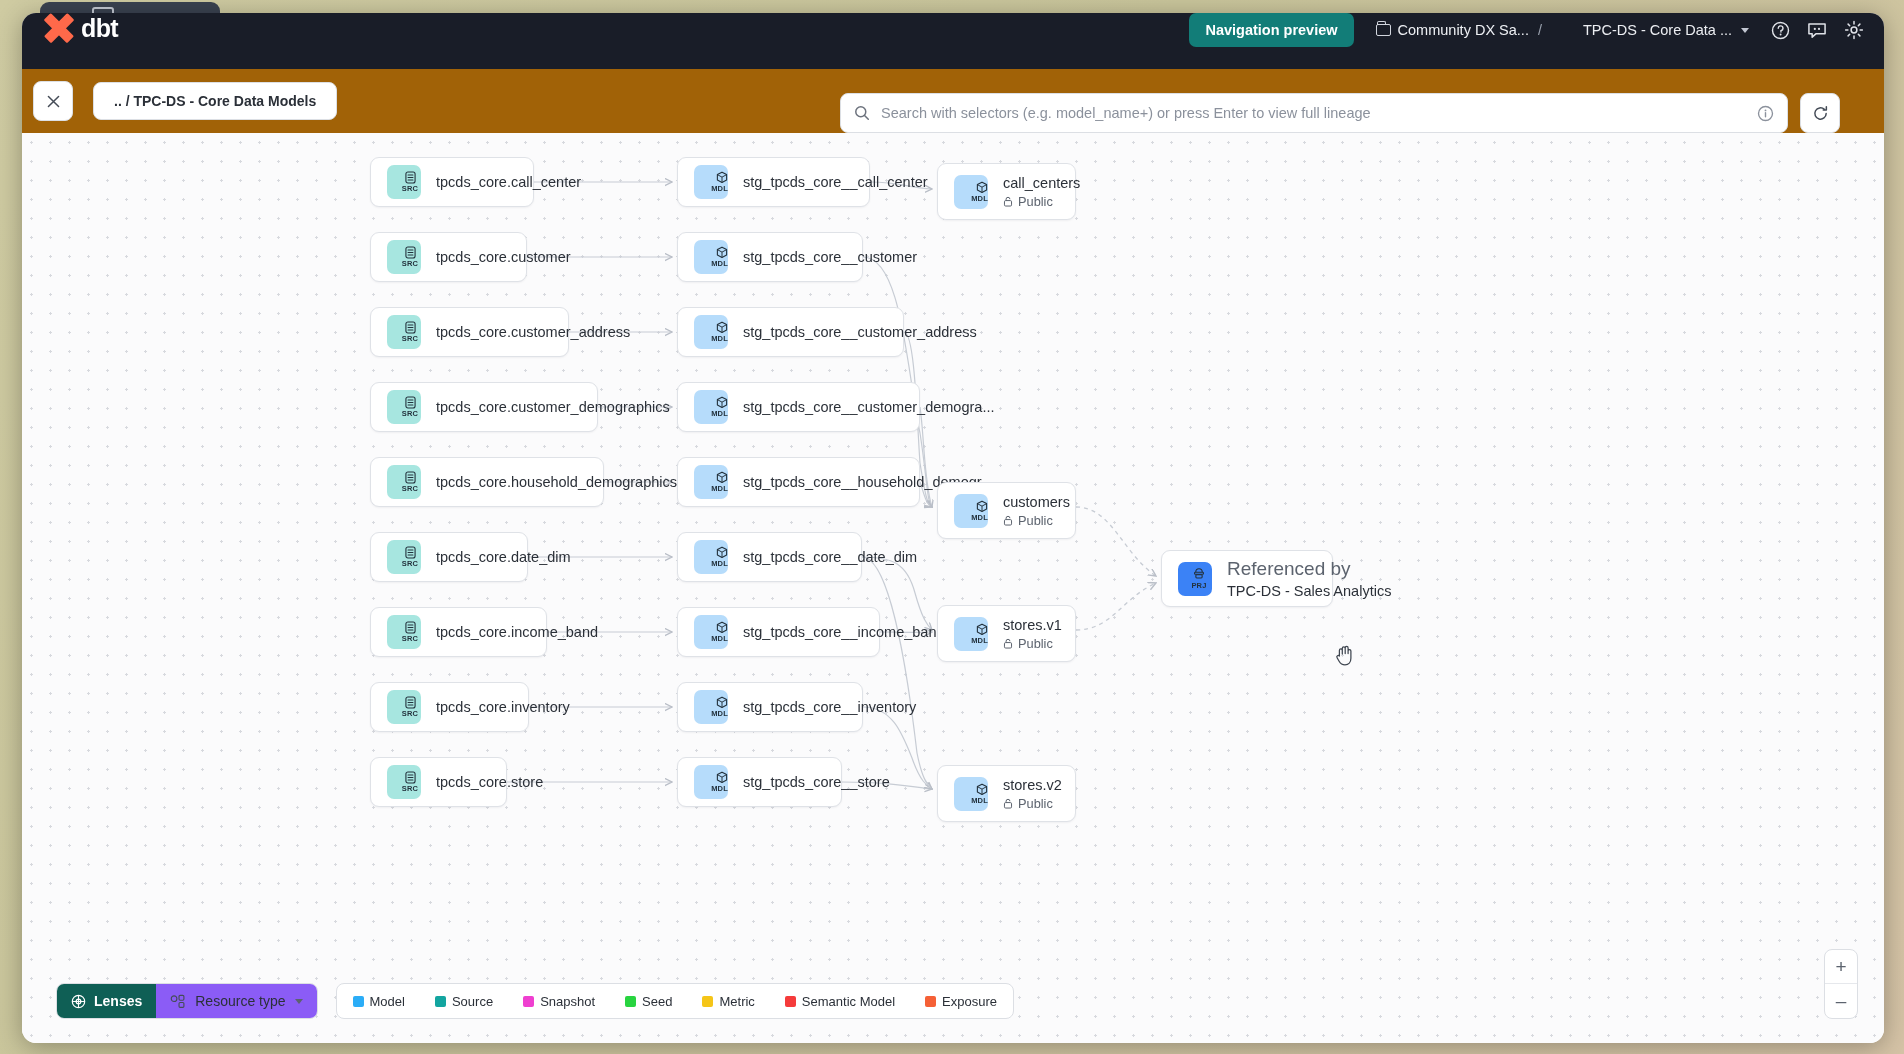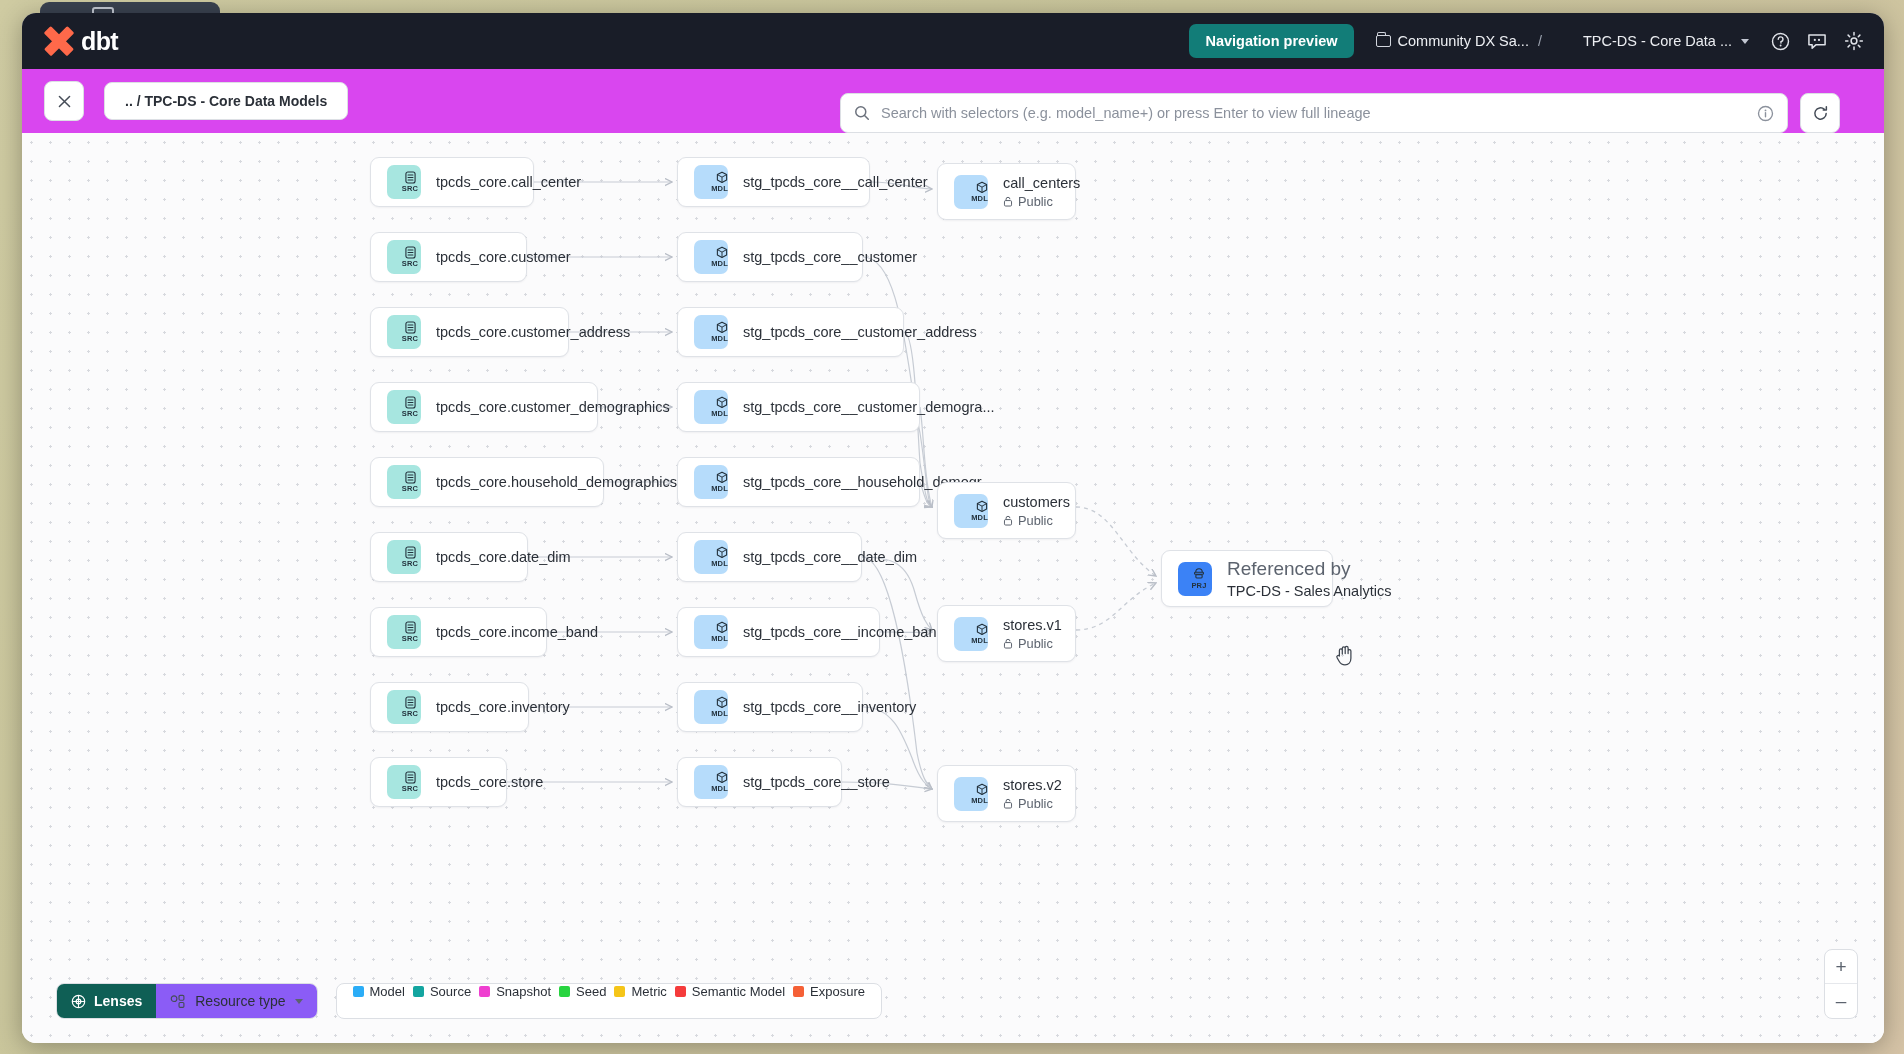--- a/index.html
+++ b/index.html
@@ -34,21 +34,21 @@
     position:absolute; left:52px; top:5px; width:22px; height:16px;
     border:2px solid #c3c8d2; border-radius:3px;
   }
   #win-nub .nub-ico:after{
     content:""; position:absolute; left:3px; top:9px; width:14px;height:2px;background:#c3c8d2;
   }
 
   
   #topnav {
     position: absolute; left:0; top:0; width:100%; height:56px;
-    background:#191d28; display:flex; align-items:center;
+    background:#191d28; display:flex; align-items:flex-start;
   }
   .logo { display:flex; align-items:center; margin-left:22px; }
   .logo-x { width:30px; height:30px; position:relative; }
   .logo-x span {
     position:absolute; left:50%; top:50%; width:33px; height:9.5px;
     background:#ff694a; border-radius:1.5px; transform-origin:center;
   }
   .logo-x span:nth-child(1){ transform:translate(-50%,-50%) rotate(45deg); }
   .logo-x span:nth-child(2){ transform:translate(-50%,-50%) rotate(-45deg); }
   .logo-text { color:#fff; font-size:25px; font-weight:bold; margin-left:7px; letter-spacing:-.6px;}
@@ -73,21 +73,21 @@
   .bc-sep { margin:0 9px; color:#9aa1ae; }
   .bc-plain { font-weight:400; color:#eceef2;margin-left:32px; }
   .bc-caret { margin-left:9px; width:0;height:0;border-left:4.5px solid transparent;border-right:4.5px solid transparent;border-top:5px solid #c2c7d2;}
 
   .nav-icons { display:flex; align-items:center; gap:17px; margin-left:22px; }
   .nav-icons svg { display:block; cursor:pointer; }
 
   
   #toolbar {
     position:absolute; left:0; top:56px; width:100%; height:64px;
-    background:#d946ef; display:flex; align-items:center; padding:0 22px;
+    background:#a16207; display:flex; align-items:center; padding:0 11px;
   }
   #close-lineage-btn {
     width:40px;height:40px;background:#fff;border:1px solid #dcdfe4;border-radius:8px;
     display:flex;align-items:center;justify-content:center;cursor:pointer;
   }
   #breadcrumb-chip {
     margin-left:20px; height:38px; background:#fff; border:1px solid #dcdfe4; border-radius:8px;
     display:flex;align-items:center; padding:0 20px; font-size:14px; color:#2b3038; font-weight:600;
     cursor:pointer; white-space:nowrap;
   }
@@ -149,21 +149,21 @@
   #lenses-btn {
     background:#0f5f55; color:#fff; font-size:14px; font-weight:600; display:flex; align-items:center;
     gap:8px; padding:0 14px; cursor:pointer;
   }
   #resource-type-btn {
     background:#8b5cf6; color:#2b3038; font-size:14px; display:flex; align-items:center; gap:9px;
     padding:0 14px; cursor:pointer;
   }
   #legend {
     height:36px; background:#fff; border:1px solid #dcdfe4; border-radius:8px;
-    display:flex; align-items:flex-start; gap:8px; padding:0 16px;
+    display:flex; align-items:center; gap:30px; padding:0 16px;
   }
   .legend-item { display:flex; align-items:center; gap:6px; font-size:13px; color:#2b3038; white-space:nowrap;}
   .legend-swatch { width:11px; height:11px; border-radius:2px; flex:none; }
 
   #zoom-controls {
     position:absolute; right:26px; bottom:24px; width:34px;
     background:#fff; border:1px solid #dcdfe4; border-radius:8px; overflow:hidden; z-index:5;
   }
   .zoom-btn { height:34px; display:flex; align-items:center; justify-content:center; cursor:pointer; color:#5c636e; font-size:19px; }
   .zoom-btn.top { border-bottom:1px solid #e6e8ec; }

